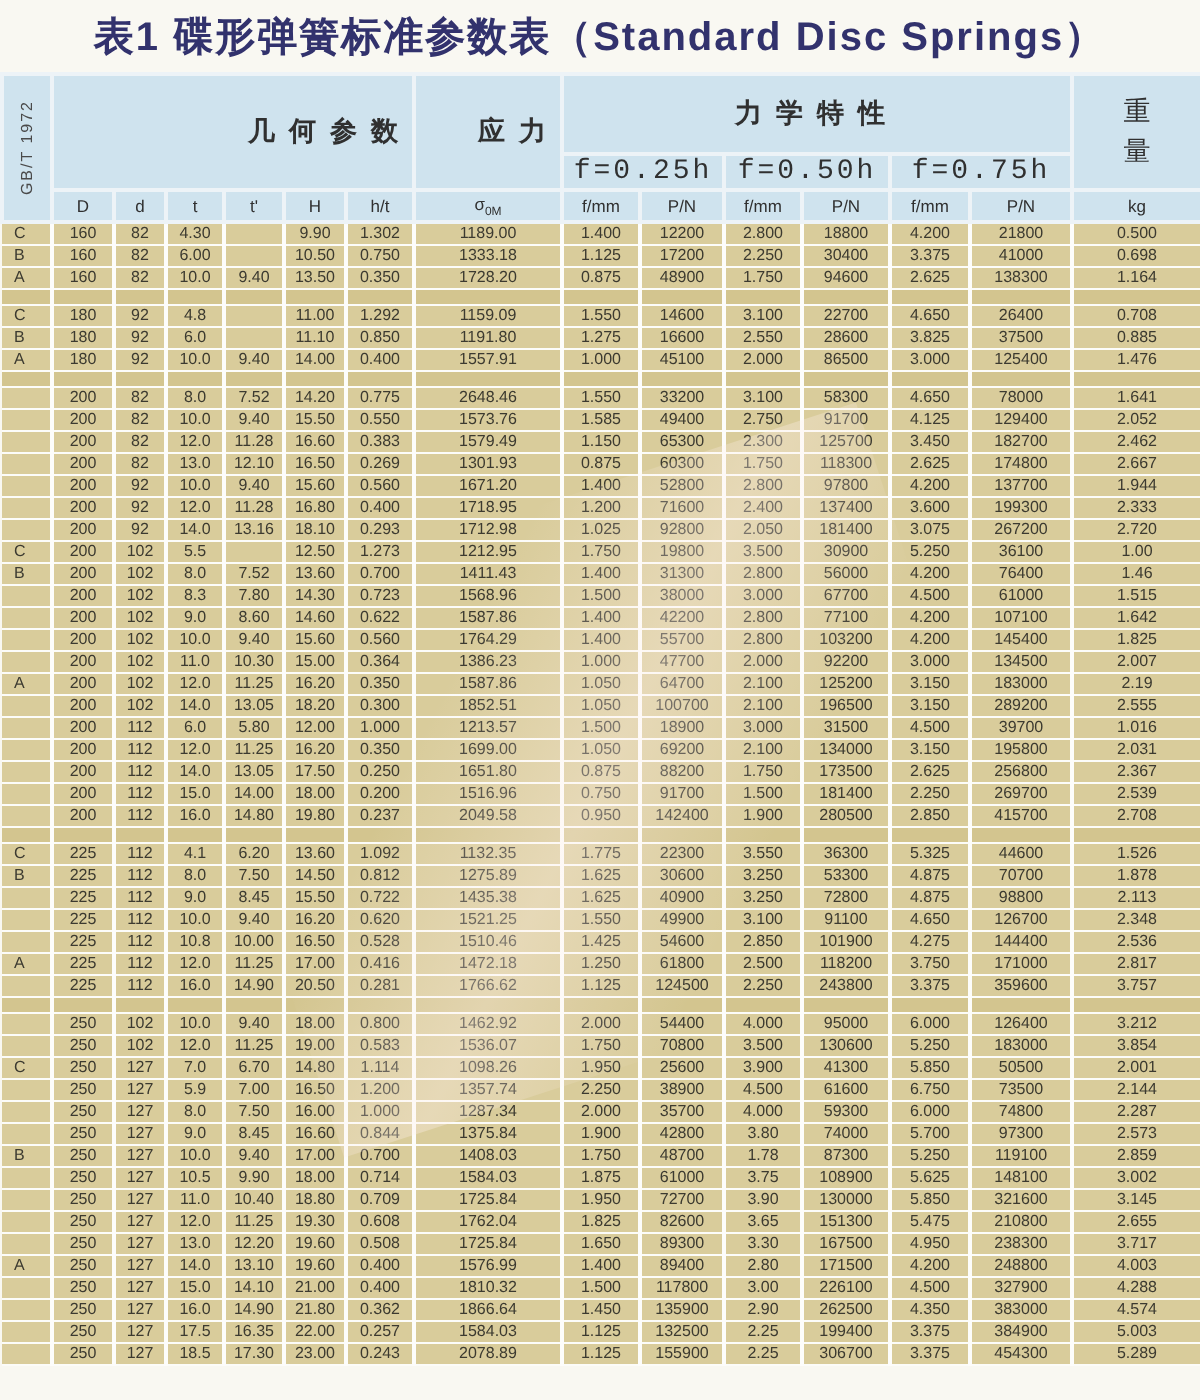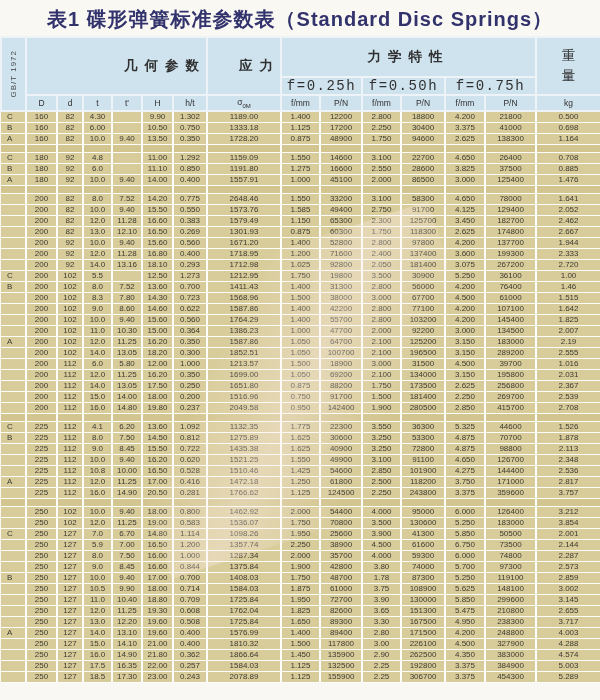--- a/index.html
+++ b/index.html
@@ -928,21 +928,21 @@
         <td>11.0</td>
         <td>10.40</td>
         <td>18.80</td>
         <td>0.709</td>
         <td>1725.84</td>
         <td>1.950</td>
         <td>72700</td>
         <td>3.90</td>
         <td>130000</td>
         <td>5.850</td>
-        <td>299600</td>
+        <td>321600</td>
         <td>3.145</td>
       </tr>
       <tr>
         <td class="grade-cell"></td>
         <td>250</td>
         <td>127</td>
         <td>12.0</td>
         <td>11.25</td>
         <td>19.30</td>
         <td>0.608</td>
@@ -1028,21 +1028,21 @@
         <td>250</td>
         <td>127</td>
         <td>17.5</td>
         <td>16.35</td>
         <td>22.00</td>
         <td>0.257</td>
         <td>1584.03</td>
         <td>1.125</td>
         <td>132500</td>
         <td>2.25</td>
-        <td>192800</td>
+        <td>199400</td>
         <td>3.375</td>
         <td>384900</td>
         <td>5.003</td>
       </tr>
       <tr>
         <td class="grade-cell"></td>
         <td>250</td>
         <td>127</td>
         <td>18.5</td>
         <td>17.30</td>

